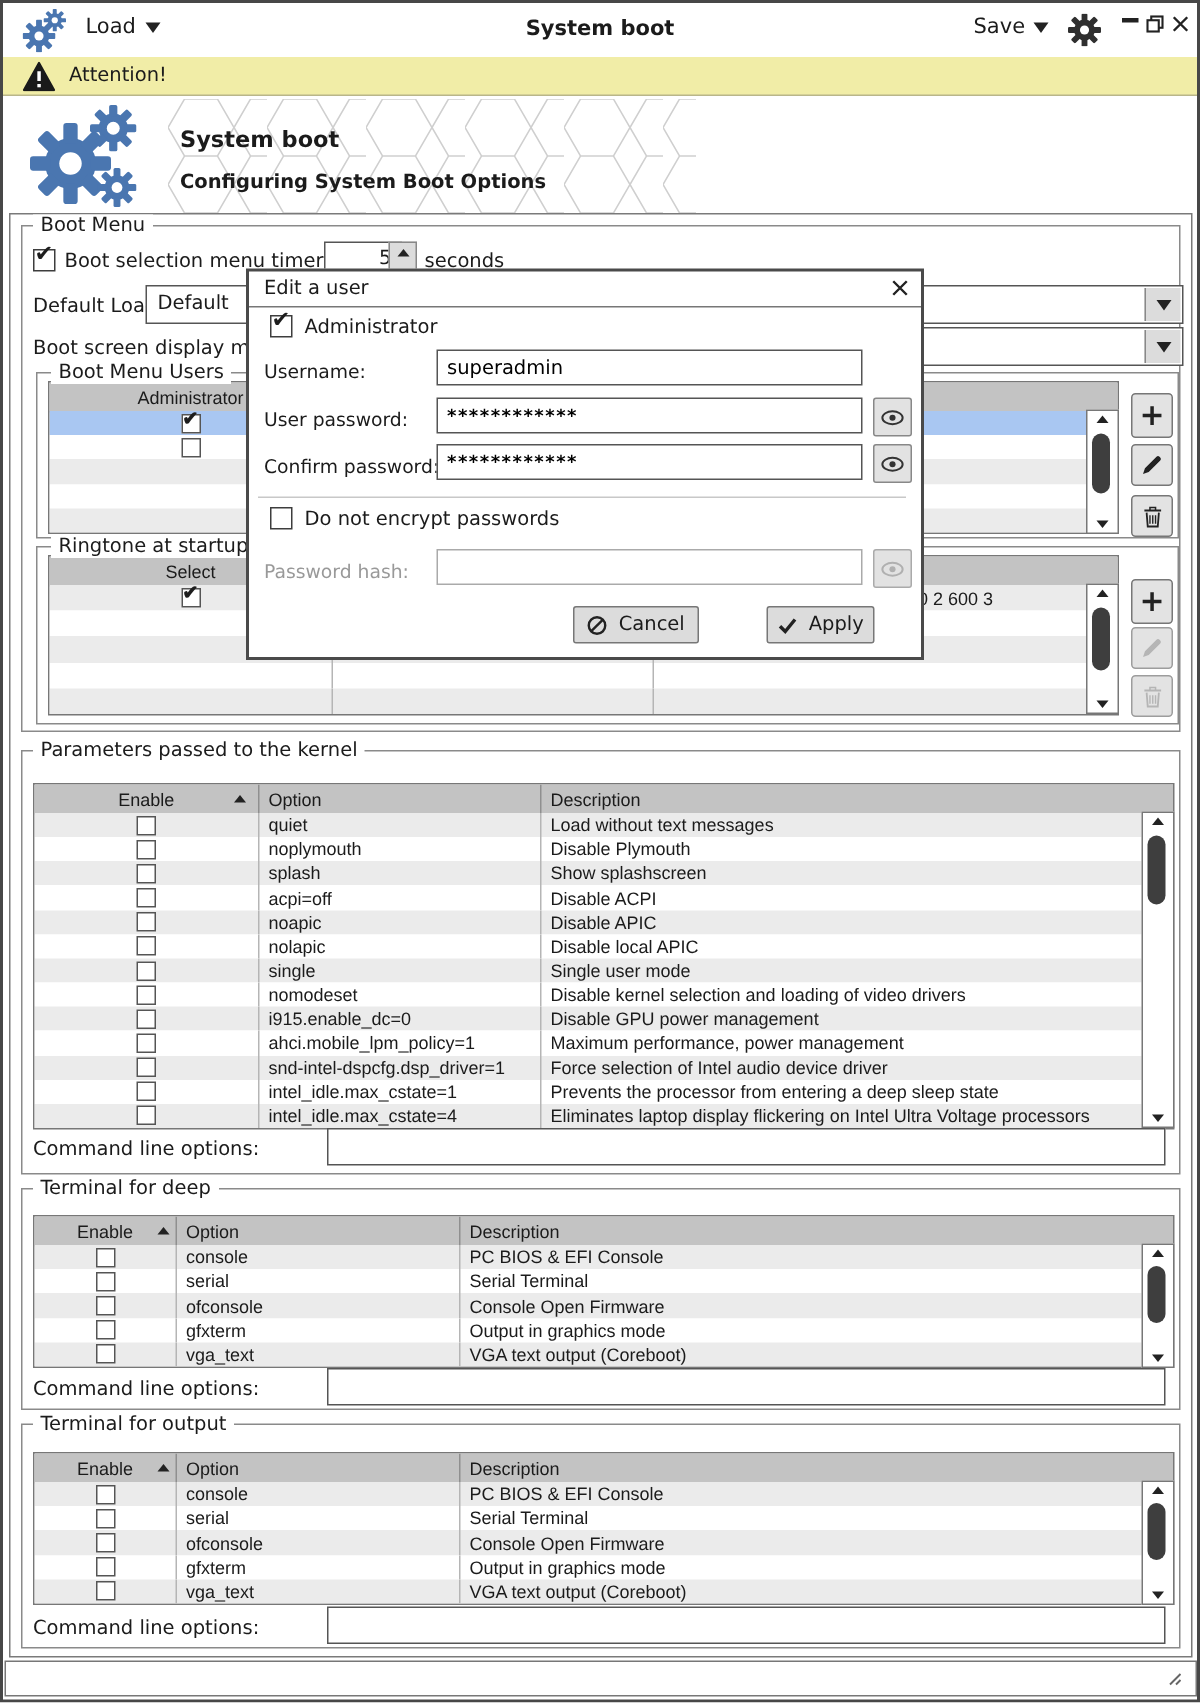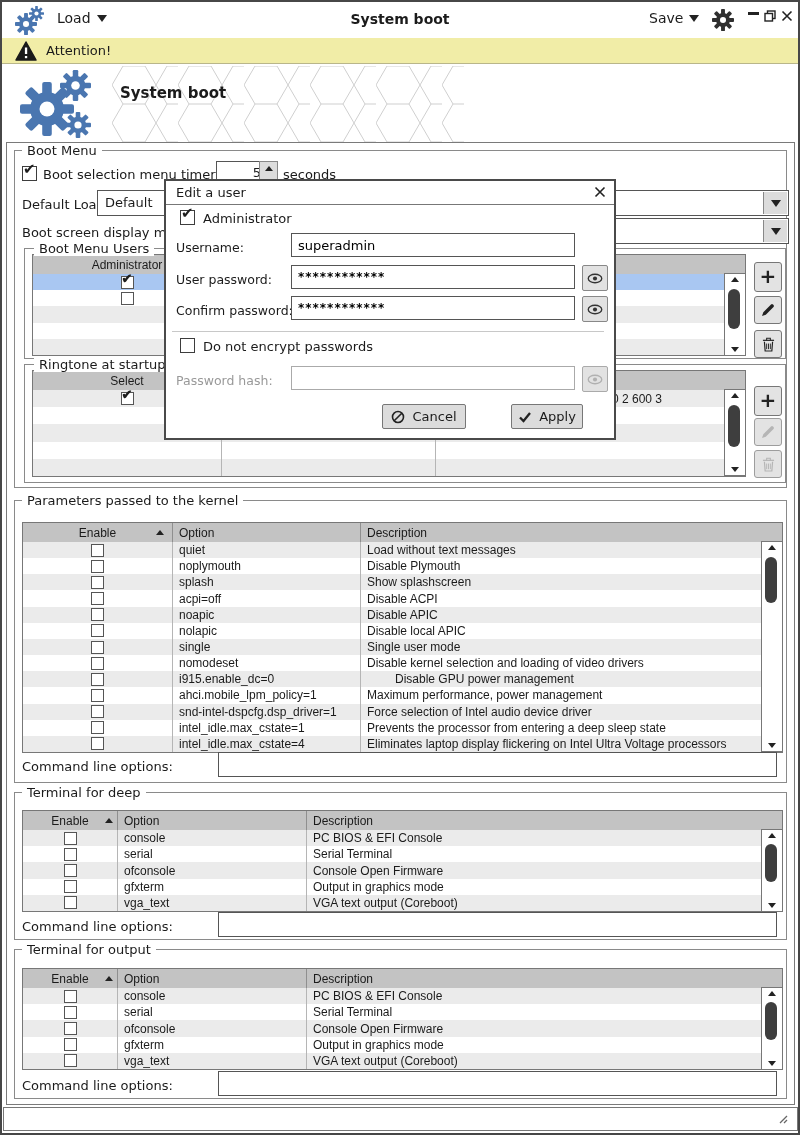--- a/index.html
+++ b/index.html
@@ -191,20 +191,21 @@
       </pattern>
     </defs>
     <rect width="352" height="76" fill="url(#hexp)"></rect>
   </svg>
   <svg class="a" style="left:16px;top:66px" width="78" height="74">
     <use href="#gear" x="2" y="14" width="54" height="54" fill="#4a76b0"></use>
     <use href="#gear" x="42" y="2" width="31" height="31" fill="#4a76b0"></use>
     <use href="#gear" x="47" y="44" width="26" height="26" fill="#4a76b0"></use>
   </svg>
   <div class="apph-title">System boot</div>
+  <div class="apph-sub">Configuring System Boot Options</div>
 
   <div class="box" style="left:4px;top:140px;width:789px;height:963px;border-color:#7a7a7a"></div>
 
   <div class="box" style="left:12px;top:148px;width:773px;height:338px"></div>
   <span class="leg" style="left:20px;top:141px">Boot Menu</span>
 
   <span class="cb ck" style="left:20px;top:164px"></span>
   <span class="a lbl" style="left:41px;top:165px">Boot selection menu timer:</span>
   <div class="spinbox" style="left:214px;top:159px;width:44px;height:22px">5</div>
   <div class="spinbtn" style="left:257px;top:159px;width:17px;height:22px">
@@ -399,21 +400,21 @@
             <span class="tcb"></span>
           </span>
           <span class="tc padl cdiv" style="width: 188px; white-space: nowrap;">nomodeset</span>
           <span class="tc padl" style="flex: 1 1 0%; white-space: nowrap;">Disable kernel selection and loading of video drivers</span>
         </div>
         <div class="trow">
           <span class="tc cen cdiv" style="width: 150px;">
             <span class="tcb"></span>
           </span>
           <span class="tc padl cdiv" style="width: 188px; white-space: nowrap;">i915.enable_dc=0</span>
-          <span class="tc padl" style="flex: 1 1 0%; white-space: nowrap; margin-left: 28px;">Disable GPU power management</span>
+          <span class="tc padl" style="flex: 1 1 0%; white-space: nowrap;">Disable GPU power management</span>
         </div>
         <div class="trow">
           <span class="tc cen cdiv" style="width: 150px;">
             <span class="tcb"></span>
           </span>
           <span class="tc padl cdiv" style="width: 188px; white-space: nowrap;">ahci.mobile_lpm_policy=1</span>
           <span class="tc padl" style="flex: 1 1 0%; white-space: nowrap;">Maximum performance, power management</span>
         </div>
         <div class="trow">
           <span class="tc cen cdiv" style="width: 150px;">

